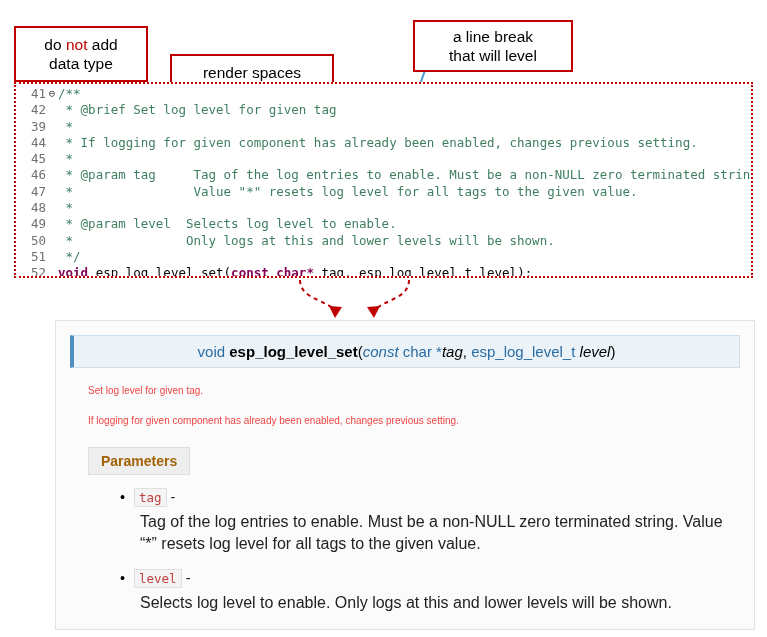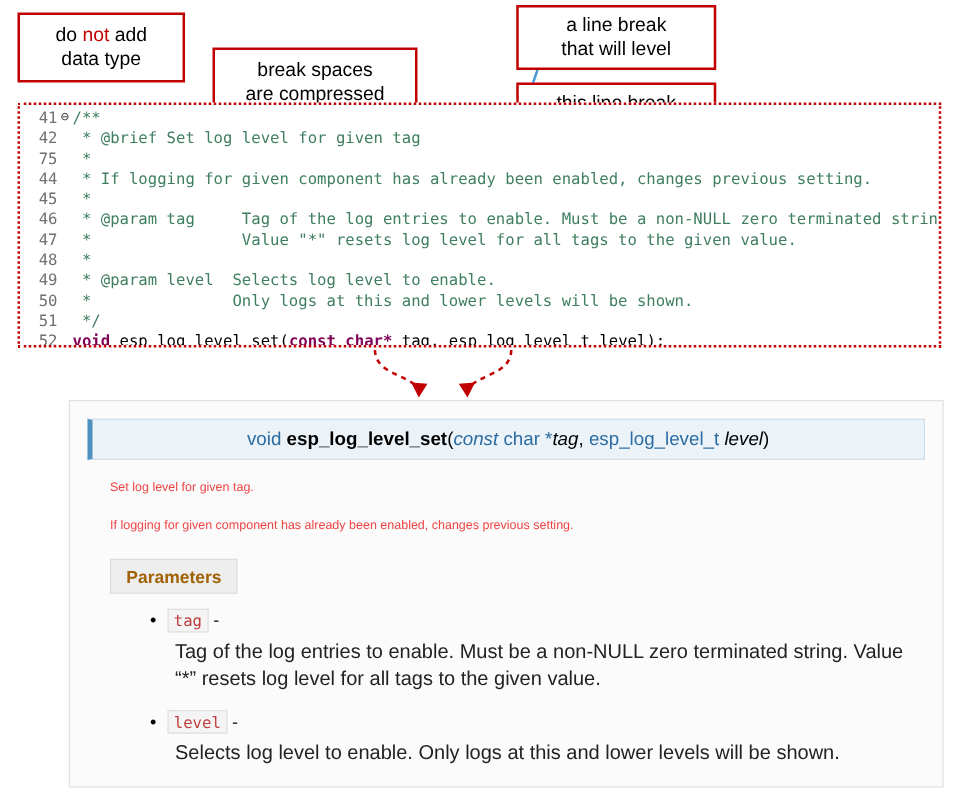--- a/index.html
+++ b/index.html
@@ -27,20 +27,21 @@
     background: #ffffff;
     color: #000000;
     font-size: 15.5px;
     line-height: 1.25;
     text-align: center;
     padding: 6px 8px;
     box-sizing: border-box;
     display: flex;
     align-items: center;
     justify-content: center;
+    margin-top: 16px;
   }
   .callout span.red { color: #c00000; }
 
   #callout-no-datatype { left: 14px;  top: 10px;  width: 134px; height: 56px; }
   #callout-whitespace  { left: 170px; top: 38px;  width: 164px; height: 56px; }
   #callout-linebreak-renders { left: 413px; top: 4px; width: 160px; height: 52px; }
   #callout-linebreak-not     { left: 413px; top: 66px; width: 160px; height: 52px; }
 
   
   #code-panel {
@@ -189,21 +190,21 @@
 
   <div class="callout" id="callout-no-datatype">
     <div>
       <span>do </span><span class="red">not</span><span> add</span><br>
       <span>data type</span>
     </div>
   </div>
 
   <div class="callout" id="callout-whitespace">
     <div>
-      <span>break spaces</span><br>
+      <span>render spaces</span><br>
       <span>are  compressed</span>
     </div>
   </div>
 
   <div class="callout" id="callout-linebreak-renders">
     <div>
       <span>a line break</span><br>
       <span>that will level</span>
     </div>
   </div>
@@ -223,21 +224,21 @@
       <span class="code-text">/**</span>
     </div>
 
     <div class="code-line">
       <span class="gutter">42</span>
       <span class="fold"></span>
       <span class="code-text"> * @brief Set log level for given tag</span>
     </div>
 
     <div class="code-line">
-      <span class="gutter">75</span>
+      <span class="gutter">39</span>
       <span class="fold"></span>
       <span class="code-text"> *</span>
     </div>
 
     <div class="code-line">
       <span class="gutter">44</span>
       <span class="fold"></span>
       <span class="code-text"> * If logging for given component has already been enabled, changes previous setting.</span>
     </div>
 

